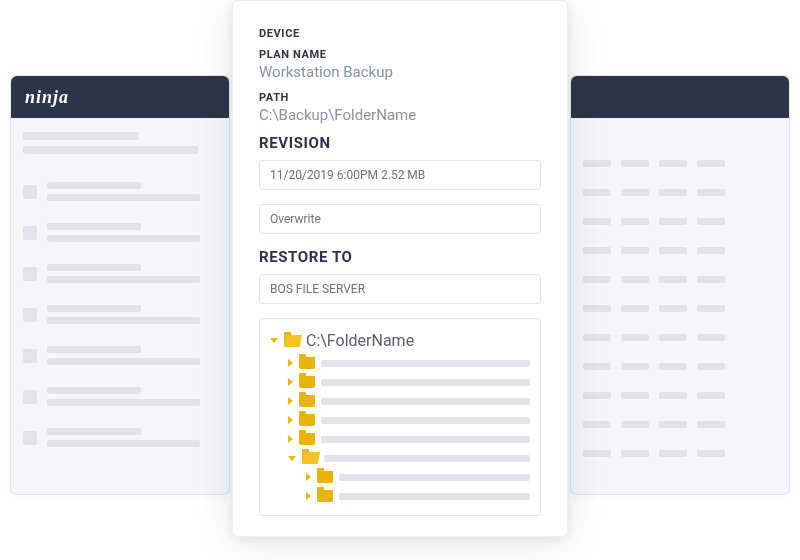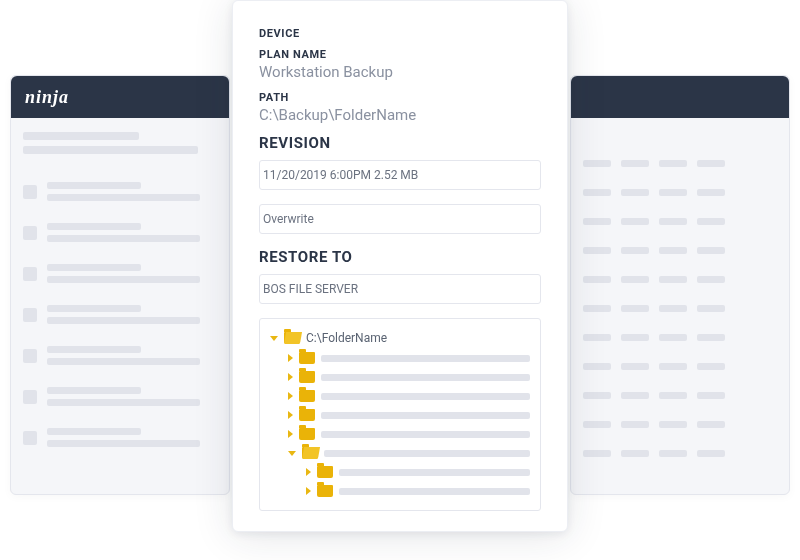--- a/index.html
+++ b/index.html
@@ -93,37 +93,37 @@
     font-size: 15px;
     font-weight: 700;
     letter-spacing: 0.6px;
     color: #2b3547;
     margin-top: 6px;
     margin-bottom: 8px;
   }
   .field {
     border: 1px solid #e4e6ed;
     border-radius: 3px;
-    padding: 7px 3px;
+    padding: 7px 10px;
     font-size: 12px;
     color: #6b7280;
     margin-bottom: 14px;
     background: #fff;
   }
   .tree {
     border: 1px solid #e4e6ed;
     border-radius: 3px;
     padding: 12px 10px 6px 10px;
   }
   .tree-row {
     display:flex;
     align-items:center;
     gap:6px;
     margin-bottom:7px;
-    font-size: 12px;
+    font-size: 16px;
     color:#5a6372;
   }
   .caret {
     width: 0; height: 0;
     border-left: 4px solid transparent;
     border-right: 4px solid transparent;
     border-top: 5px solid #e9b712;
   }
   .caret-right {
     width:0;height:0;

